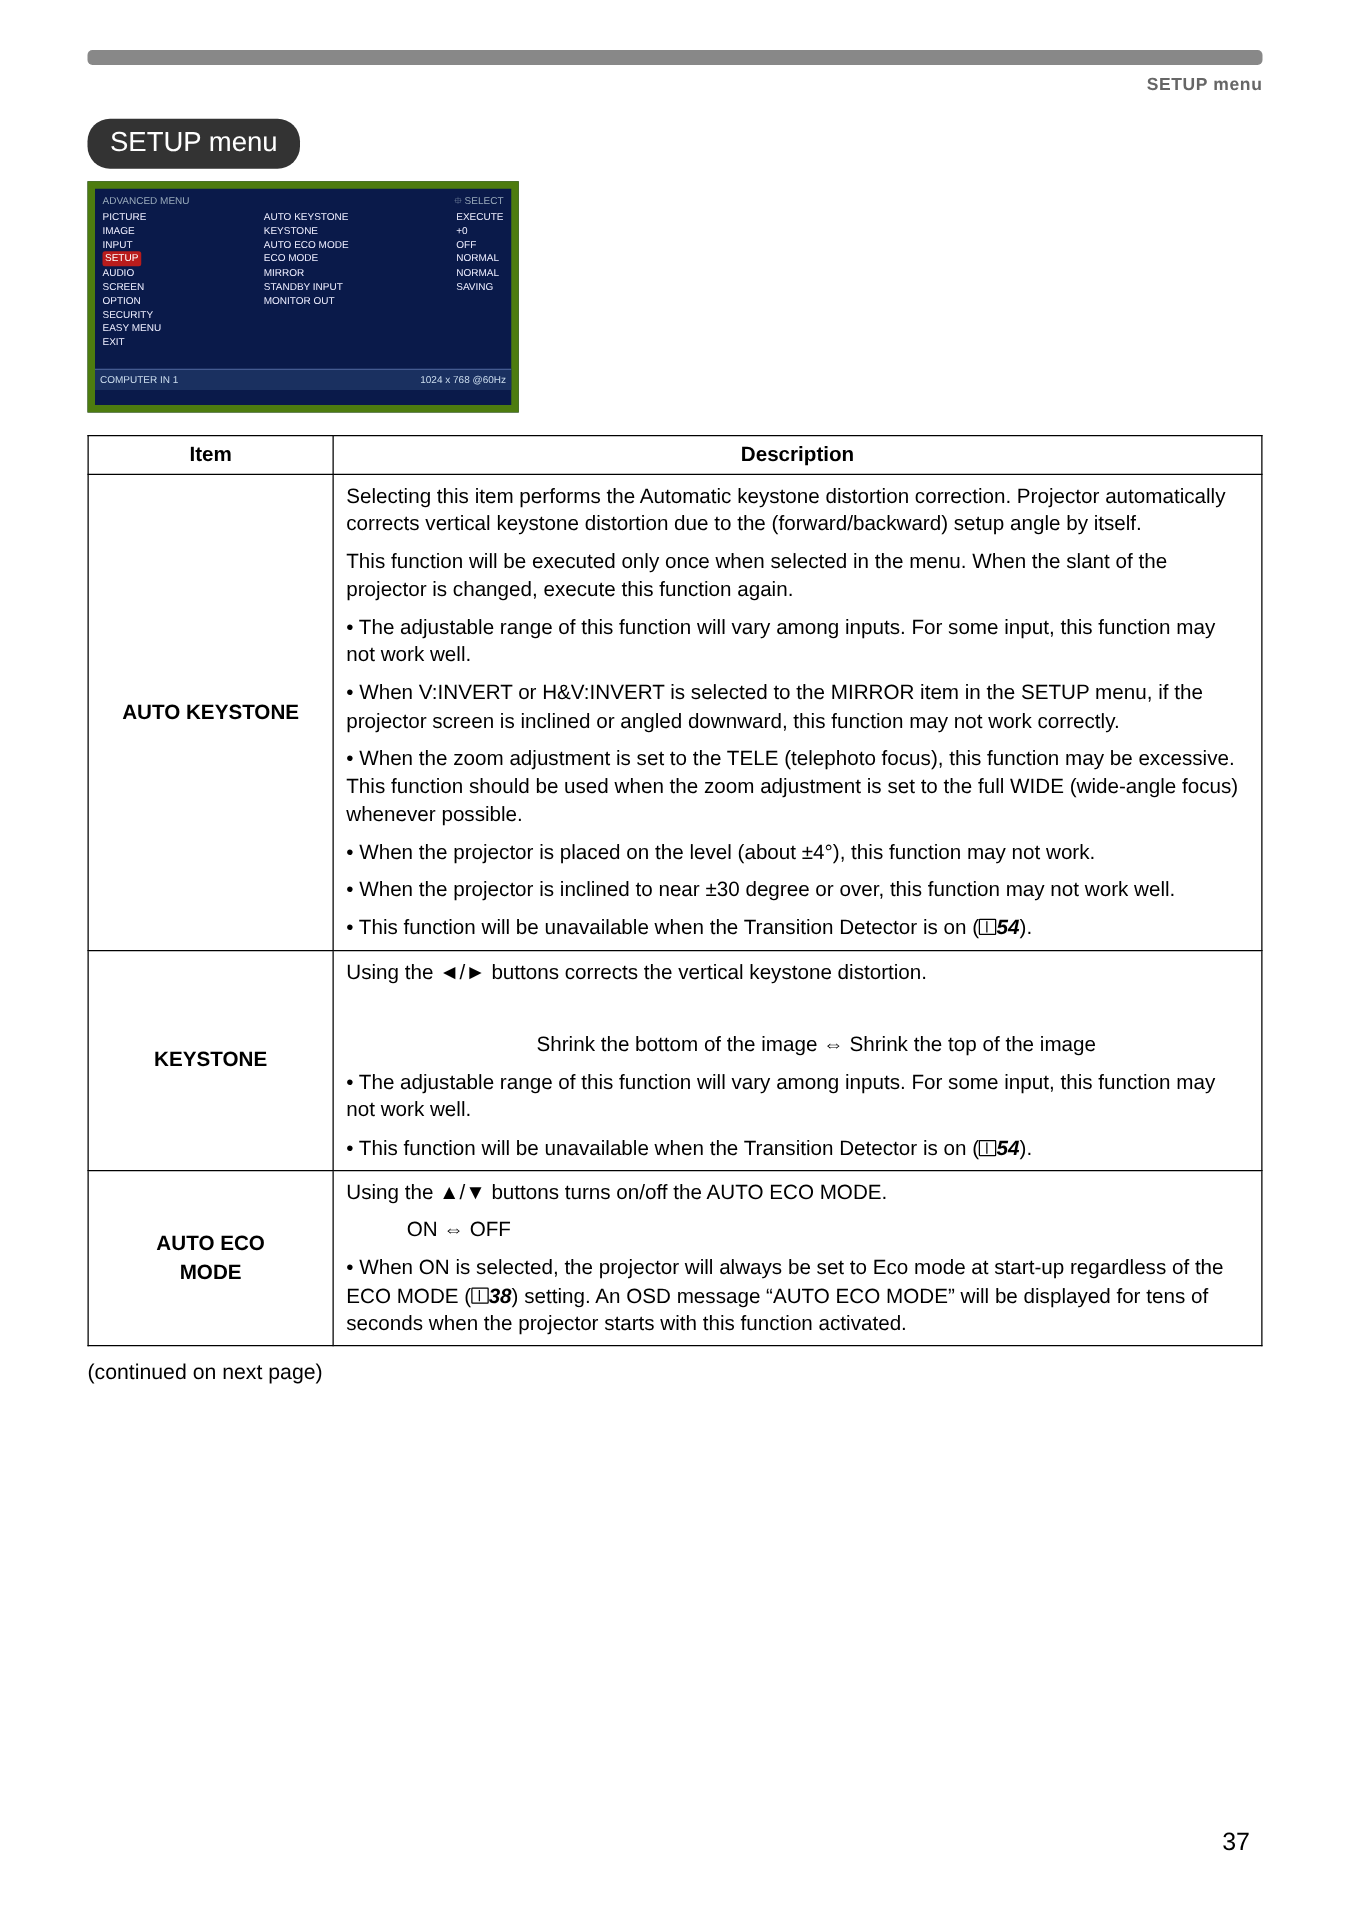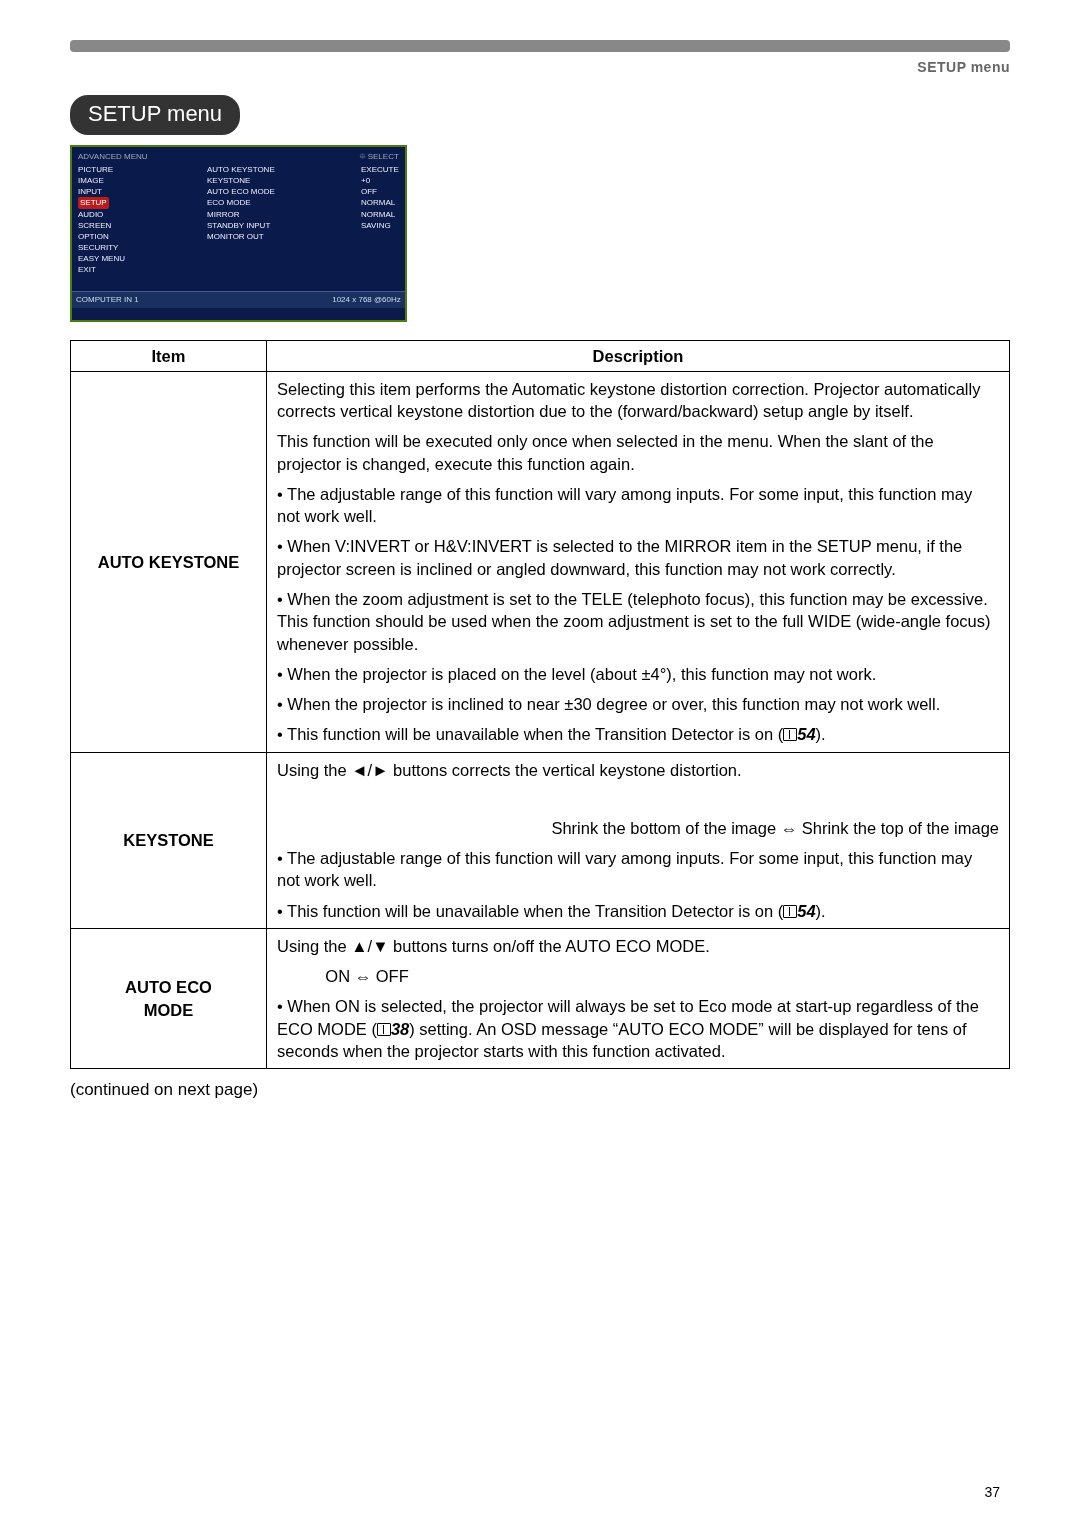--- a/index.html
+++ b/index.html
@@ -39,21 +39,21 @@
     display: flex;
     gap: 20px;
     margin-bottom: 18px;
   }
   .intro-text {
     flex: 1 1 auto;
   }
   .osd {
     flex: 0 0 290px;
     background: #0a1a4a;
-    border: 2px solid #4d7c0f;
+    border: 6px solid #4d7c0f;
     color: #eef;
     font-size: 8px;
     line-height: 1.4;
     padding: 4px 6px;
     height: 165px;
     position: relative;
   }
   .osd-title-row { display:flex; justify-content:space-between; }
   .osd-cols { display:flex; margin-top:2px;gap:44px; }
   .osd-col1 { width:85px; }
@@ -101,23 +101,23 @@
   }
   .manual-icon:before{
     content:"";
     position:absolute;
     left:5px; top:1px; bottom:1px;
     border-left:1px solid #000;
   }
   .continued { margin-top:10px; font-size:17px; }
   .pagenum {
     position: fixed;
-    bottom: 30px;
+    bottom: 44px;
     right: 80px;
-    font-size: 14px;
+    font-size: 20px;
   }
 </style>
 </head>
 <body>
 
 
 
 <div class="topbar"></div>
 <div class="breadcrumb">SETUP menu</div>
 
@@ -187,21 +187,21 @@
           <p>• When the zoom adjustment is set to the TELE (telephoto focus), this function may be excessive. This function should be used when the zoom adjustment is set to the full WIDE (wide-angle focus) whenever possible.</p>
           <p>• When the projector is placed on the level (about ±4°), this function may not work.</p>
           <p>• When the projector is inclined to near ±30 degree or over, this function may not work well.</p>
           <p>• This function will be unavailable when the Transition Detector is on (<span class="manual-icon"></span><i><b>54</b></i>).</p>
         </td>
       </tr>
       <tr>
         <td class="item">KEYSTONE</td>
         <td class="desc">
           <p>Using the ◄/► buttons corrects the vertical keystone distortion.</p>
-          <p style="text-align: right; padding-left: 30px; margin-top: 36px;">Shrink the bottom of the image ⇔ Shrink the top of the image</p>
+          <p style="text-align: center; padding-left: 30px; margin-top: 36px;">Shrink the bottom of the image ⇔ Shrink the top of the image</p>
           <p>• The adjustable range of this function will vary among inputs. For some input, this function may not work well.</p>
           <p>• This function will be unavailable when the Transition Detector is on (<span class="manual-icon"></span><i><b>54</b></i>).</p>
         </td>
       </tr>
       <tr>
         <td class="item">AUTO ECO<br>MODE</td>
         <td class="desc">
           <p>Using the ▲/▼ buttons turns on/off the AUTO ECO MODE.</p>
           <p style="padding-left: 30px;">&nbsp;&nbsp;&nbsp;&nbsp;ON ⇔ OFF</p>
           <p>• When ON is selected, the projector will always be set to Eco mode at start-up regardless of the ECO MODE (<span class="manual-icon"></span><i><b>38</b></i>) setting. An OSD message “AUTO ECO MODE” will be displayed for tens of seconds when the projector starts with this function activated.</p>

